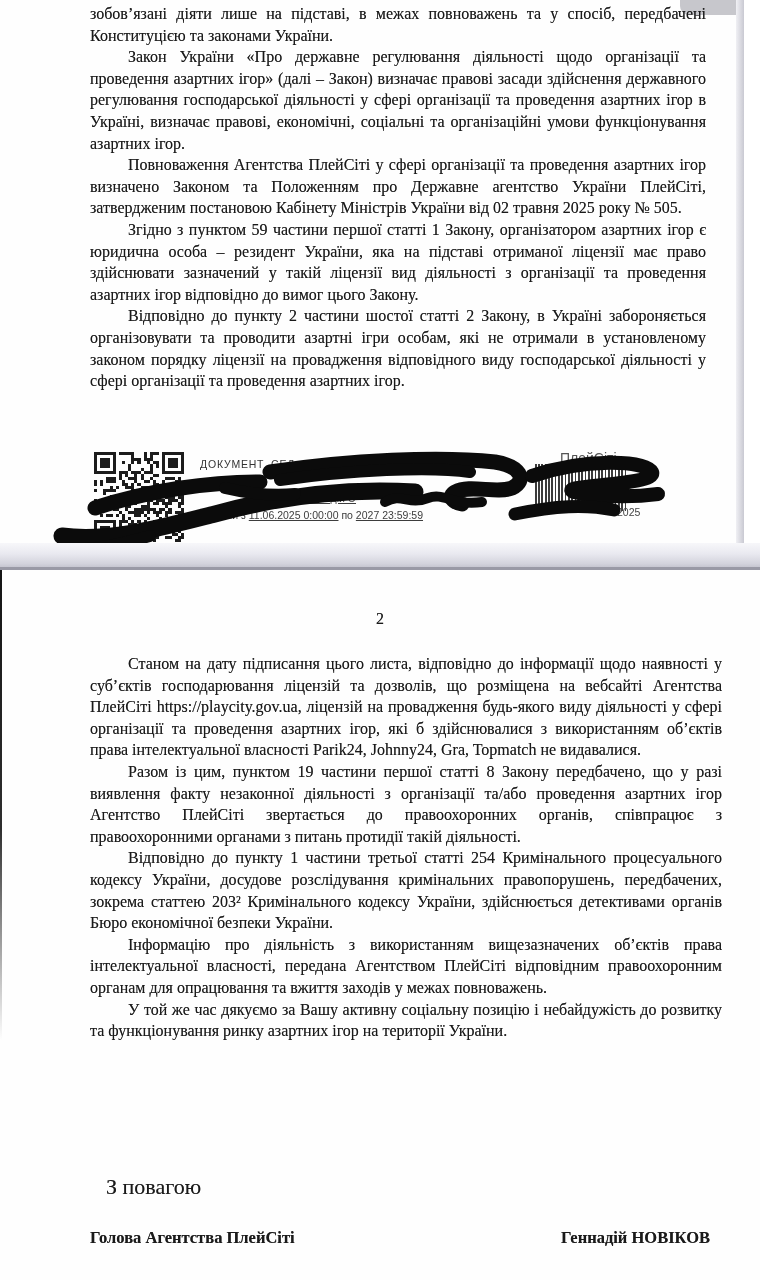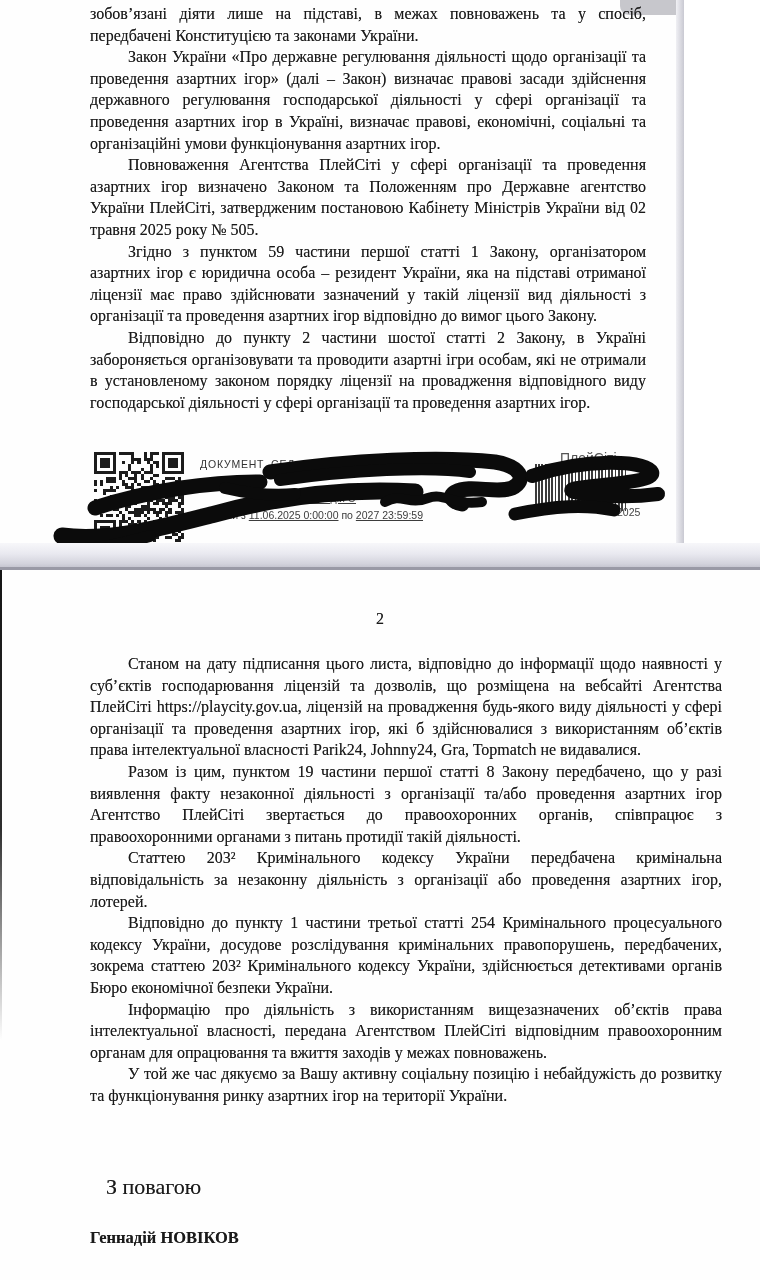--- a/index.html
+++ b/index.html
@@ -1,19 +1,19 @@
 <!DOCTYPE html>
 <html><head>
 <meta charset="utf-8">
 <style>
   html,body{margin:0;padding:0;background:#ffffff;}
   #screen{position:relative;width:760px;height:1280px;overflow:hidden;background:#ffffff;
           font-family:"Liberation Serif","DejaVu Serif",serif;color:#1a1a1a;}
   .page{position:absolute;left:0;background:#fefefe;}
-  #page1{top:0;width:684px;height:543px;}
+  #page1{top:0;width:744px;height:543px;}
   #page2{top:570px;width:760px;height:710px;}
   
   #gap-band{position:absolute;top:543px;left:0;width:760px;height:24px;
             background:linear-gradient(180deg,#f7f7fa 0%,#e9e9f0 45%,#d4d4dd 85%,#c7c7d1 100%);
             border-bottom:3px solid #9a9aa6;}
   
   #corner-blob{position:absolute;top:0;right:0;width:64px;height:15px;background:#c7c7cc;
                border-radius:0 0 0 9px;}
   
   #edge-strip{position:absolute;top:0;right:0;width:8px;height:543px;
@@ -396,26 +396,26 @@
 
   <div id="gap-band"></div>
 
   <section class="page" id="page2">
     <div id="left-edge"></div>
     <div id="page-num">2</div>
 
     <div class="bodytext" id="body2">
       <p class="para">Станом на дату підписання цього листа, відповідно до інформації щодо наявності у суб’єктів господарювання ліцензій та дозволів, що розміщена на вебсайті Агентства ПлейСіті https://playcity.gov.ua, ліцензій на провадження будь-якого виду діяльності у сфері організації та проведення азартних ігор, які б здійснювалися з використанням об’єктів права інтелектуальної власності Parik24, Johnny24, Gra, Topmatch не видавалися.</p>
       <p class="para">Разом із цим, пунктом 19 частини першої статті 8 Закону передбачено, що у разі виявлення факту незаконної діяльності з організації та/або проведення азартних ігор  Агентство ПлейСіті звертається до правоохоронних органів, співпрацює з правоохоронними органами з питань протидії такій діяльності.</p>
-      <p class="para">Статтею 203² Кримінального кодексу України передбачена кримінальна відповідальність за незаконну діяльність з організації або проведення азартних ігор, лотерей.</p>
       <p class="para">Відповідно до пункту 1 частини третьої статті 254 Кримінального процесуального кодексу України, досудове розслідування кримінальних правопорушень, передбачених, зокрема статтею 203² Кримінального кодексу України, здійснюється детективами органів Бюро економічної безпеки України.</p>
       <p class="para">Інформацію про діяльність з використанням вищезазначених об’єктів права інтелектуальної власності, передана Агентством ПлейСіті відповідним правоохоронним органам для опрацювання та вжиття заходів у межах повноважень.</p>
       <p class="para">У той же час дякуємо за Вашу активну соціальну позицію і небайдужість до розвитку та функціонування ринку азартних ігор на території України.</p>
     </div>
 
     <p id="closing">З повагою</p>
 
     <div id="sig-row">
+      <span>Голова Агентства ПлейСіті</span>
       <span>Геннадій НОВІКОВ</span>
     </div>
   </section>
 
 </div>
 
 </body></html>

